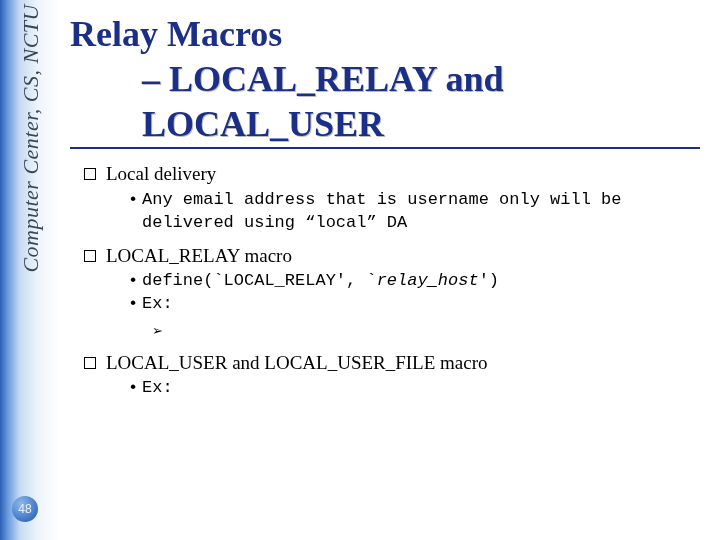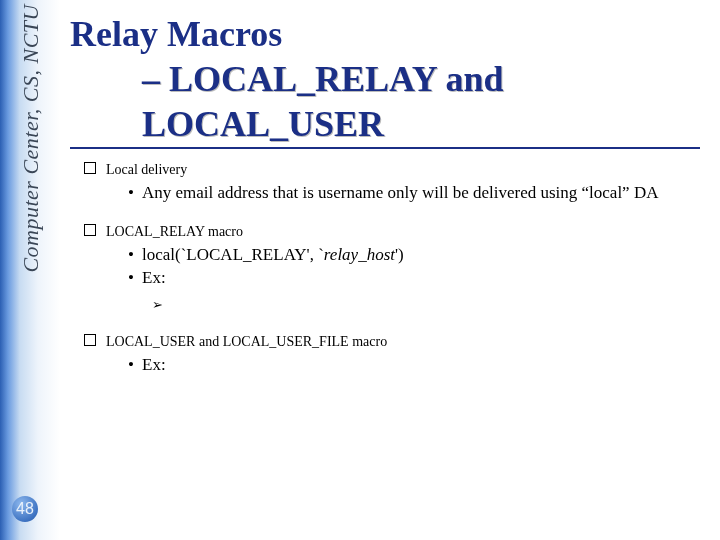--- a/index.html
+++ b/index.html
@@ -29,21 +29,21 @@
     white-space: nowrap;
   }
   .page-badge {
     position: absolute;
     left: 12px;
     bottom: 18px;
     width: 26px; height: 26px;
     border-radius: 50%;
     background: radial-gradient(circle at 35% 30%, #8db8ee, #3e73c2 70%, #2a5aa3);
     color: #e9f1fb;
-    font-size: 16px;
+    font-size: 12px;
     font-family: Arial, sans-serif;
     display: flex;
     align-items: center;
     justify-content: center;
   }
   .content {
     position: absolute;
     left: 70px; right: 20px;
     top: 12px; bottom: 16px;
   }
@@ -68,23 +68,23 @@
   .sec { margin-top: 10px; margin-left: 14px; }
   .sec-head::before {
     content: "";
     display: inline-block;
     width: 10px; height: 10px;
     border: 1.5px solid #000;
     margin-right: 10px;
     position: relative;
     top: 0px;
   }
-  .sec-head { font-size: 14px; }
+  .sec-head { font-size: 19px; }
   .bullets { margin: 2px 0 0 44px; }
-  .bullets .row { display: flex; }
+  .bullets .row { display: flex; font-family: Liberation Mono, monospace; }
   .bullets .dot { width: 14px; flex: 0 0 14px; }
   .bullets .dot::before { content: "•"; }
   .bullets .txt { flex: 1; }
   .sub { margin: 2px 0 0 68px; font-size: 16px; }
   .sub .row { display: flex; }
   .sub .arrow { width: 18px; flex: 0 0 18px; }
   .sub .arrow::before { content: "➢"; font-size: 13px; position: relative; top: 1px; }
   .italic { font-style: italic; }
 </style>
 </head>
@@ -108,42 +108,42 @@
       <div class="sec">
         <div class="sec-head">Local delivery</div>
         <div class="bullets">
           <div class="row">
             <span class="dot"></span>
             <span class="txt">Any email address that is username only will be delivered using “local” DA</span>
           </div>
         </div>
       </div>
 
-      <div class="sec" style="margin-top:18px;">
+      <div class="sec" style="margin-top:8px;">
         <div class="sec-head">LOCAL_RELAY macro</div>
         <div class="bullets">
           <div class="row">
             <span class="dot"></span>
             <span class="txt">
-              <span>local(`LOCAL_RELAY', `</span><span class="italic">relay_host</span><span>')</span>
+              <span>define(`LOCAL_RELAY', `</span><span class="italic">relay_host</span><span>')</span>
             </span>
           </div>
           <div class="row">
             <span class="dot"></span>
             <span class="txt">Ex:</span>
           </div>
         </div>
         <div class="sub">
           <div class="row">
             <span class="arrow"></span>
           </div>
         </div>
       </div>
 
-      <div class="sec" style="margin-top:20px;">
+      <div class="sec" style="margin-top:10px;">
         <div class="sec-head">LOCAL_USER and LOCAL_USER_FILE macro</div>
         <div class="bullets">
           <div class="row">
             <span class="dot"></span>
             <span class="txt">Ex:</span>
           </div>
         </div>
       </div>
 
     </div>

